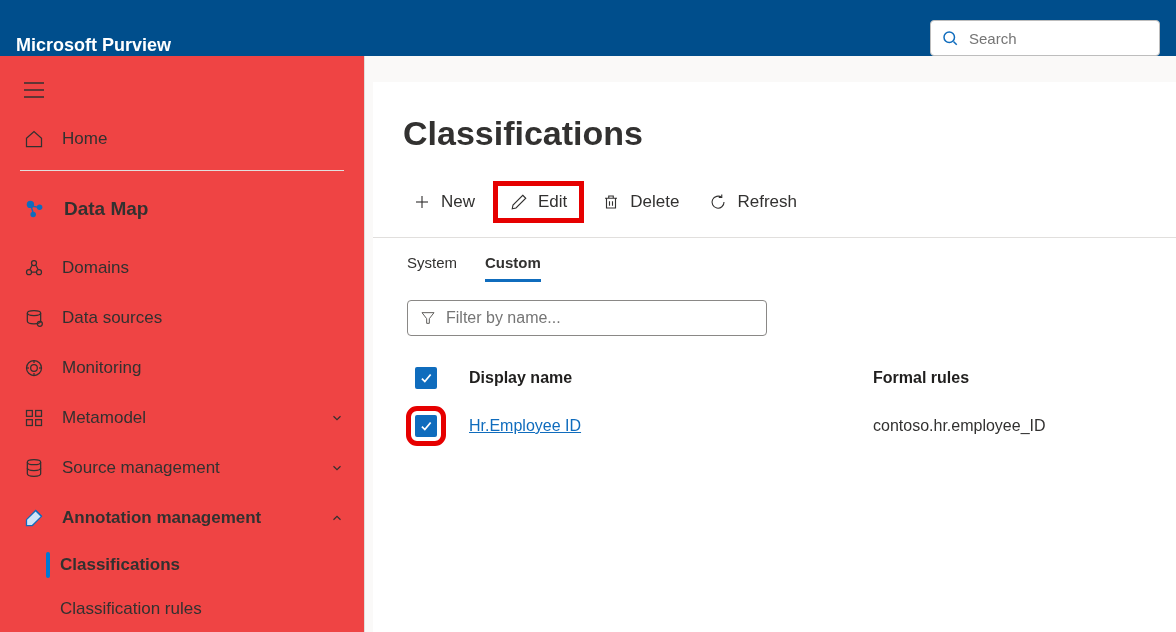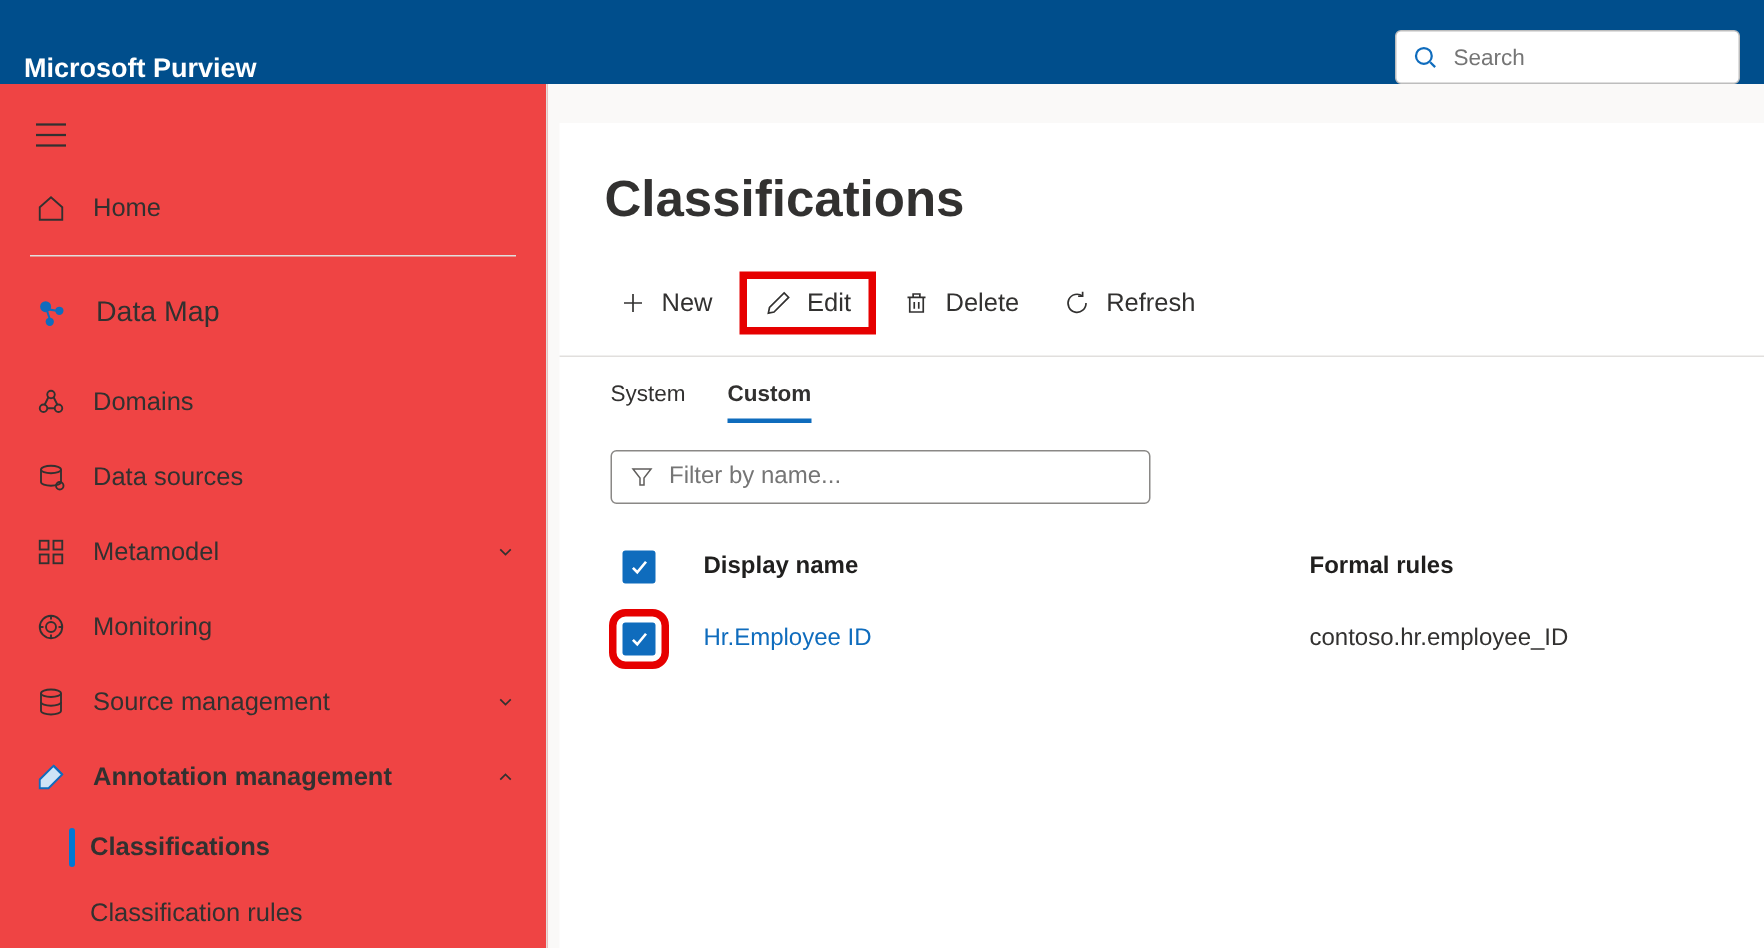--- a/index.html
+++ b/index.html
@@ -73,21 +73,21 @@
     font-size: 17px;
     color: #323130;
     cursor: pointer;
   }
   .nav-divider {
     height: 1px;
     background: #e1dfdd;
     margin: 6px 20px 10px 20px;
   }
   .nav-section {
-    font-weight: 400;
+    font-weight: 700;
     font-size: 19px;
     height: 56px;
     display: flex;
     align-items: center;
     padding-left: 24px;
     gap: 18px;
     margin-bottom: 6px;
   }
   .nav-item .chev {
     margin-left: auto;
@@ -221,20 +221,21 @@
     align-items: center;
     justify-content: center;
     color: #fff;
   }
   .checkbox.highlighted {
     outline: 5px solid #e60000;
     outline-offset: 4px;
   }
   .link-cell {
     color: #0f6cbd;
+    text-decoration: underline;
   }
 
   svg { flex-shrink: 0; }
 </style>
 </head>
 <body>
 
 <div class="top-header">
   <div class="brand">Microsoft Purview</div>
   <div class="search-wrap">
@@ -291,41 +292,41 @@
       <svg width="20" height="20" viewBox="0 0 24 24" fill="none" stroke="#323130" stroke-width="1.5">
           <ellipse cx="12" cy="6" rx="8" ry="3"></ellipse>
           <path d="M4 6 V16 A8 3 0 0 0 20 16 V6"></path>
           <circle cx="19" cy="19" r="3"></circle>
         </svg>
       <span>Data sources</span>
     </div>
 
     <div class="nav-item">
       <svg width="20" height="20" viewBox="0 0 24 24" fill="none" stroke="#323130" stroke-width="1.5">
-          <rect x="3" y="3" width="7" height="7"></rect>
-          <rect x="14" y="3" width="7" height="7"></rect>
-          <rect x="3" y="14" width="7" height="7"></rect>
-          <rect x="14" y="14" width="7" height="7"></rect>
-        </svg>
-      <span>Metamodel</span>
-      <svg class="chev" width="14" height="14" viewBox="0 0 24 24" fill="none" stroke="#323130" stroke-width="2">
-          <polyline points="6 9 12 15 18 9"></polyline>
-        </svg>
-    </div>
-
-    <div class="nav-item">
-      <svg width="20" height="20" viewBox="0 0 24 24" fill="none" stroke="#323130" stroke-width="1.5">
           <circle cx="12" cy="12" r="9"></circle>
           <circle cx="12" cy="12" r="4"></circle>
           <line x1="12" y1="3" x2="12" y2="6"></line>
           <line x1="12" y1="18" x2="12" y2="21"></line>
           <line x1="3" y1="12" x2="6" y2="12"></line>
           <line x1="18" y1="12" x2="21" y2="12"></line>
         </svg>
       <span>Monitoring</span>
+    </div>
+
+    <div class="nav-item">
+      <svg width="20" height="20" viewBox="0 0 24 24" fill="none" stroke="#323130" stroke-width="1.5">
+          <rect x="3" y="3" width="7" height="7"></rect>
+          <rect x="14" y="3" width="7" height="7"></rect>
+          <rect x="3" y="14" width="7" height="7"></rect>
+          <rect x="14" y="14" width="7" height="7"></rect>
+        </svg>
+      <span>Metamodel</span>
+      <svg class="chev" width="14" height="14" viewBox="0 0 24 24" fill="none" stroke="#323130" stroke-width="2">
+          <polyline points="6 9 12 15 18 9"></polyline>
+        </svg>
     </div>
 
     <div class="nav-item">
       <svg width="20" height="20" viewBox="0 0 24 24" fill="none" stroke="#323130" stroke-width="1.5">
           <ellipse cx="12" cy="5" rx="8" ry="3"></ellipse>
           <path d="M4 5 V19 A8 3 0 0 0 20 19 V5"></path>
           <path d="M4 12 A8 3 0 0 0 20 12"></path>
         </svg>
       <span>Source management</span>
       <svg class="chev" width="14" height="14" viewBox="0 0 24 24" fill="none" stroke="#323130" stroke-width="2">

